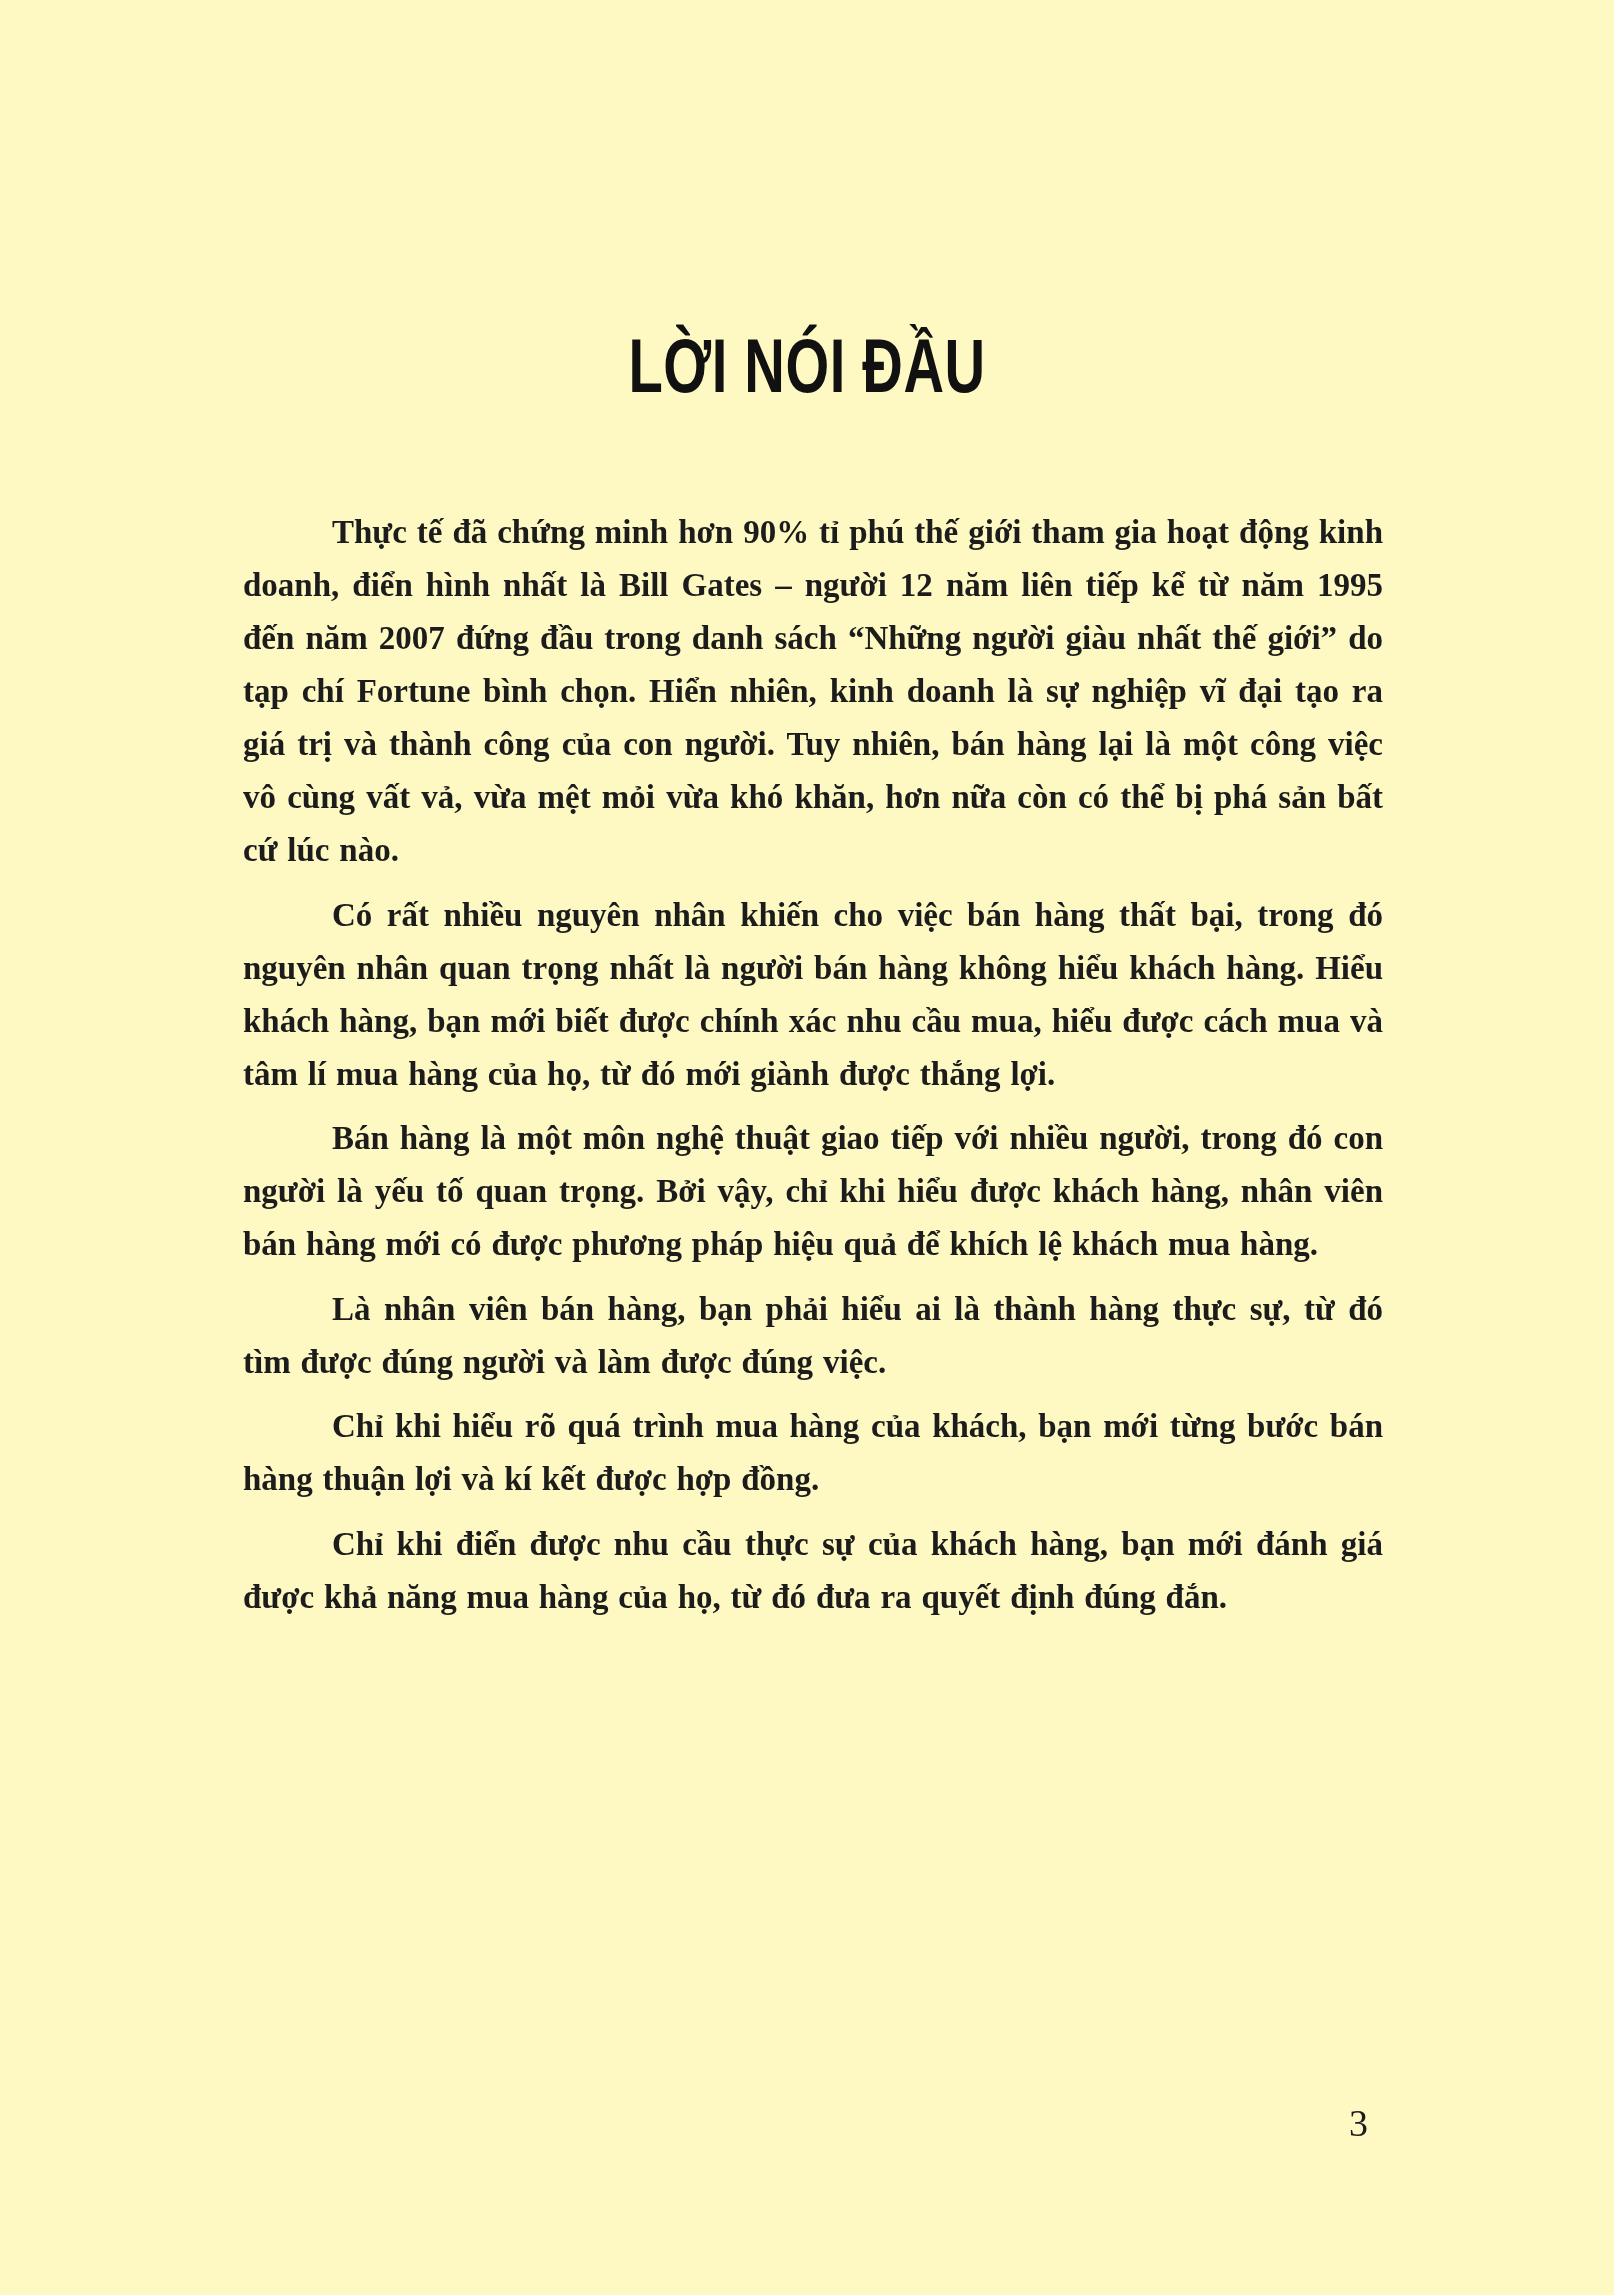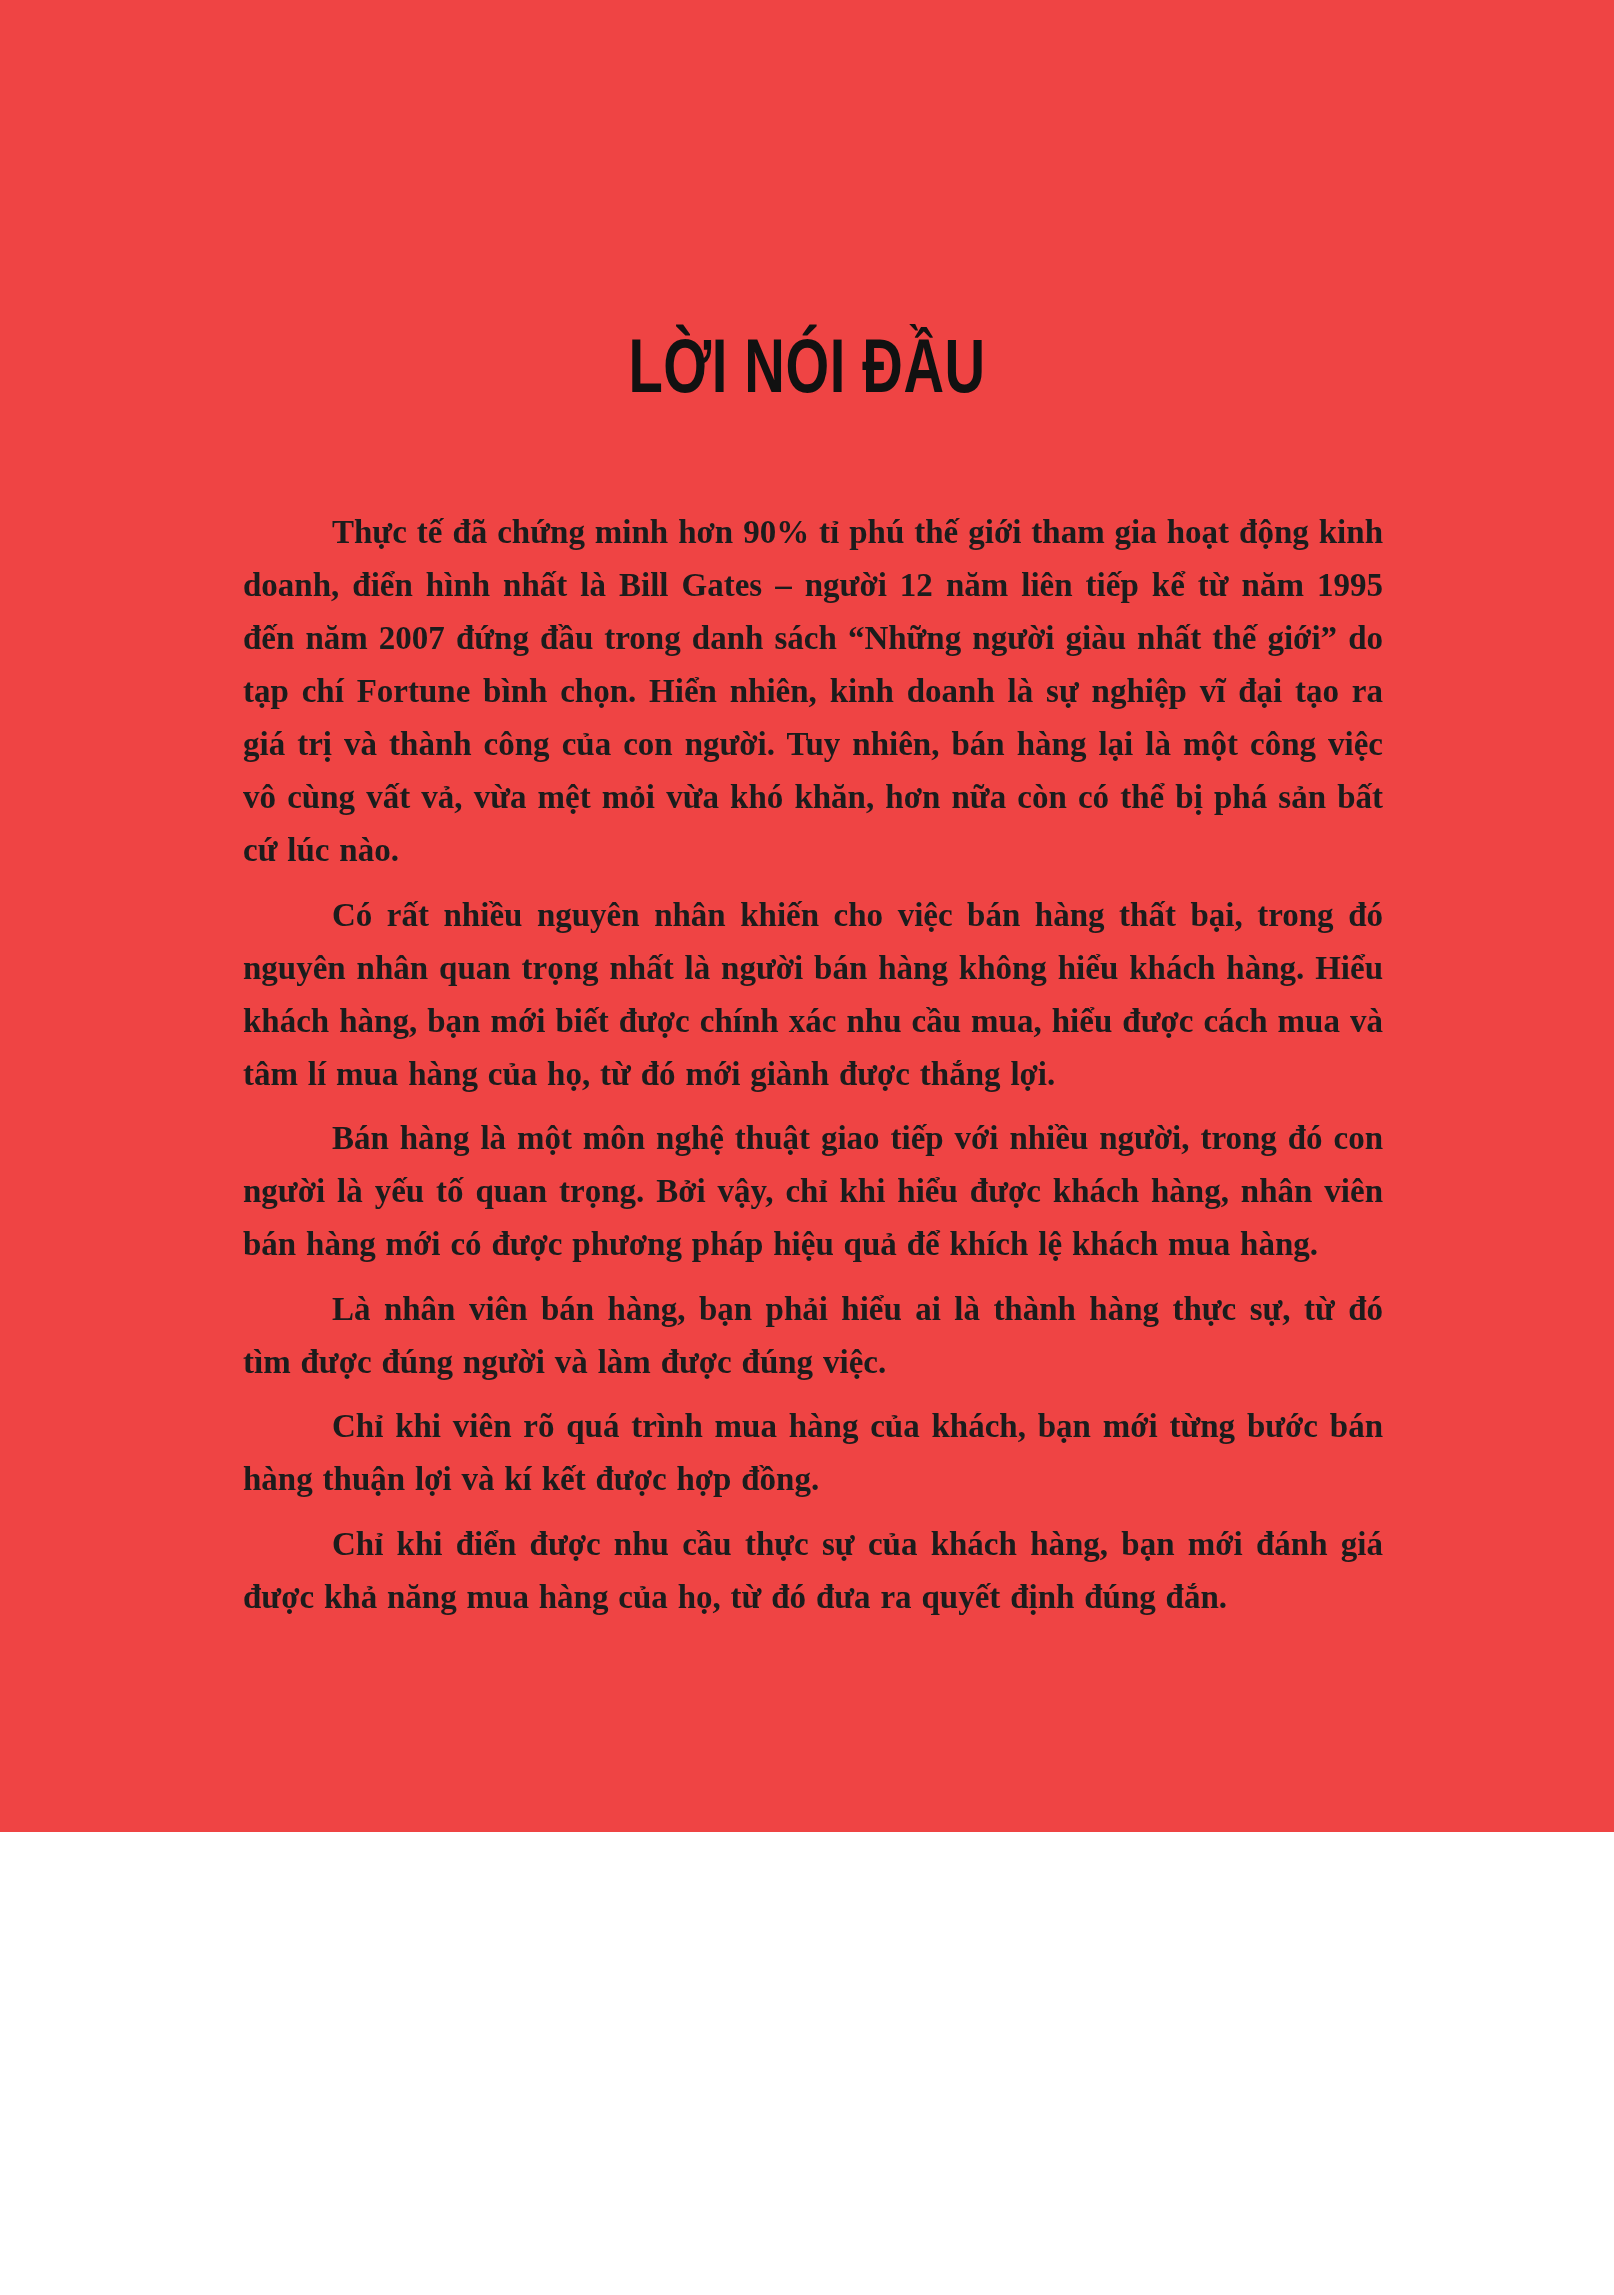--- a/index.html
+++ b/index.html
@@ -4,22 +4,22 @@
 <title>Book Page</title>
 <style>
   html, body {
     margin: 0;
     padding: 0;
     background: #ffffff;
   }
   .page {
     position: relative;
     width: 1615px;
-    height: 1832px;
-    background: #ef4444;
+    height: 2295px;
+    background: #fef9c3;
     color: #1c1c1c;
     font-family: "Liberation Serif", serif;
     overflow: hidden;
   }
   .title {
     position: absolute;
     top: 325px;
     left: 0;
     width: 100%;
     margin: 0;
@@ -68,20 +68,20 @@
 
   <h1 class="title">
     <span class="title-inner">LỜI NÓI ĐẦU</span>
   </h1>
 
   <div class="content">
     <p>Thực tế đã chứng minh hơn 90% tỉ phú thế giới tham gia hoạt động kinh doanh, điển hình nhất là Bill Gates – người 12 năm liên tiếp kể từ năm 1995 đến năm 2007 đứng đầu trong danh sách “Những người giàu nhất thế giới” do tạp chí Fortune bình chọn. Hiển nhiên, kinh doanh là sự nghiệp vĩ đại tạo ra giá trị và thành công của con người. Tuy nhiên, bán hàng lại là một công việc vô cùng vất vả, vừa mệt mỏi vừa khó khăn, hơn nữa còn có thể bị phá sản bất cứ lúc nào.</p>
     <p>Có rất nhiều nguyên nhân khiến cho việc bán hàng thất bại, trong đó nguyên nhân quan trọng nhất là người bán hàng không hiểu khách hàng. Hiểu khách hàng, bạn mới biết được chính xác nhu cầu mua, hiểu được cách mua và tâm lí mua hàng của họ, từ đó mới giành được thắng lợi.</p>
     <p>Bán hàng là một môn nghệ thuật giao tiếp với nhiều người, trong đó con người là yếu tố quan trọng. Bởi vậy, chỉ khi hiểu được khách hàng, nhân viên bán hàng mới có được phương pháp hiệu quả để khích lệ khách mua hàng.</p>
     <p>Là nhân viên bán hàng, bạn phải hiểu ai là thành hàng thực sự, từ đó tìm được đúng người và làm được đúng việc.</p>
-    <p>Chỉ khi viên rõ quá trình mua hàng của khách, bạn mới từng bước bán hàng thuận lợi và kí kết được hợp đồng.</p>
+    <p>Chỉ khi hiểu rõ quá trình mua hàng của khách, bạn mới từng bước bán hàng thuận lợi và kí kết được hợp đồng.</p>
     <p>Chỉ khi điển được nhu cầu thực sự của khách hàng, bạn mới đánh giá được khả năng mua hàng của họ, từ đó đưa ra quyết định đúng đắn.</p>
   </div>
 
   <div class="page-number">3</div>
 
 </div>
 
 
 </body></html>

